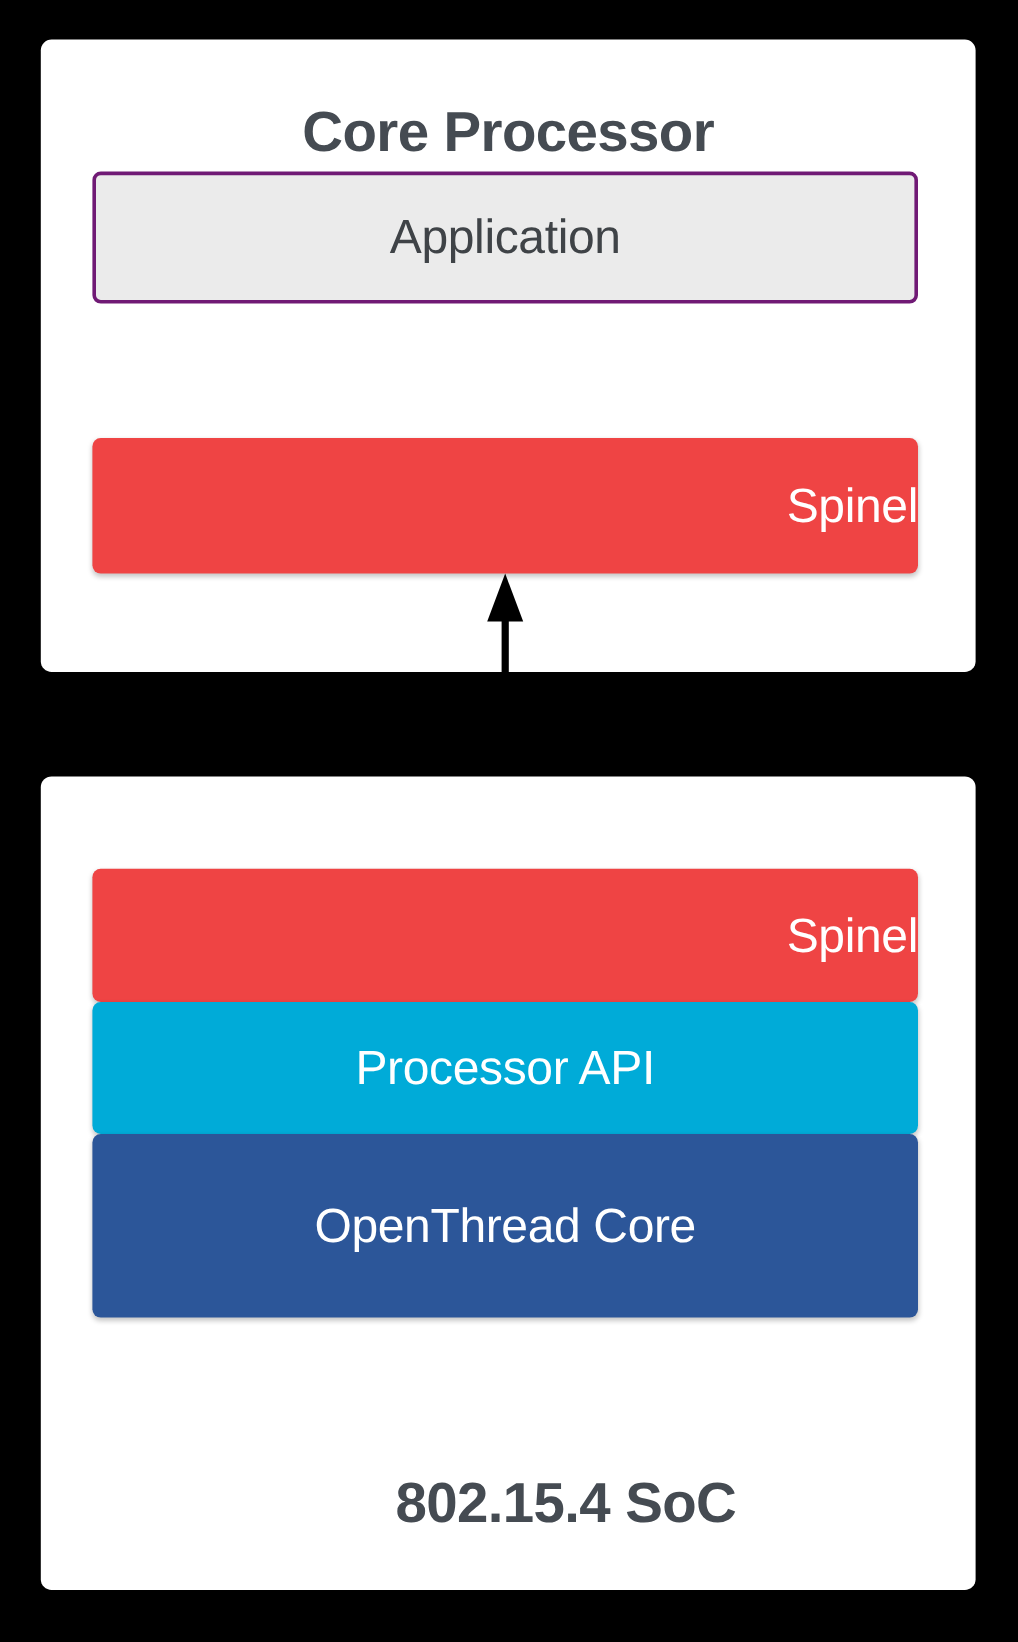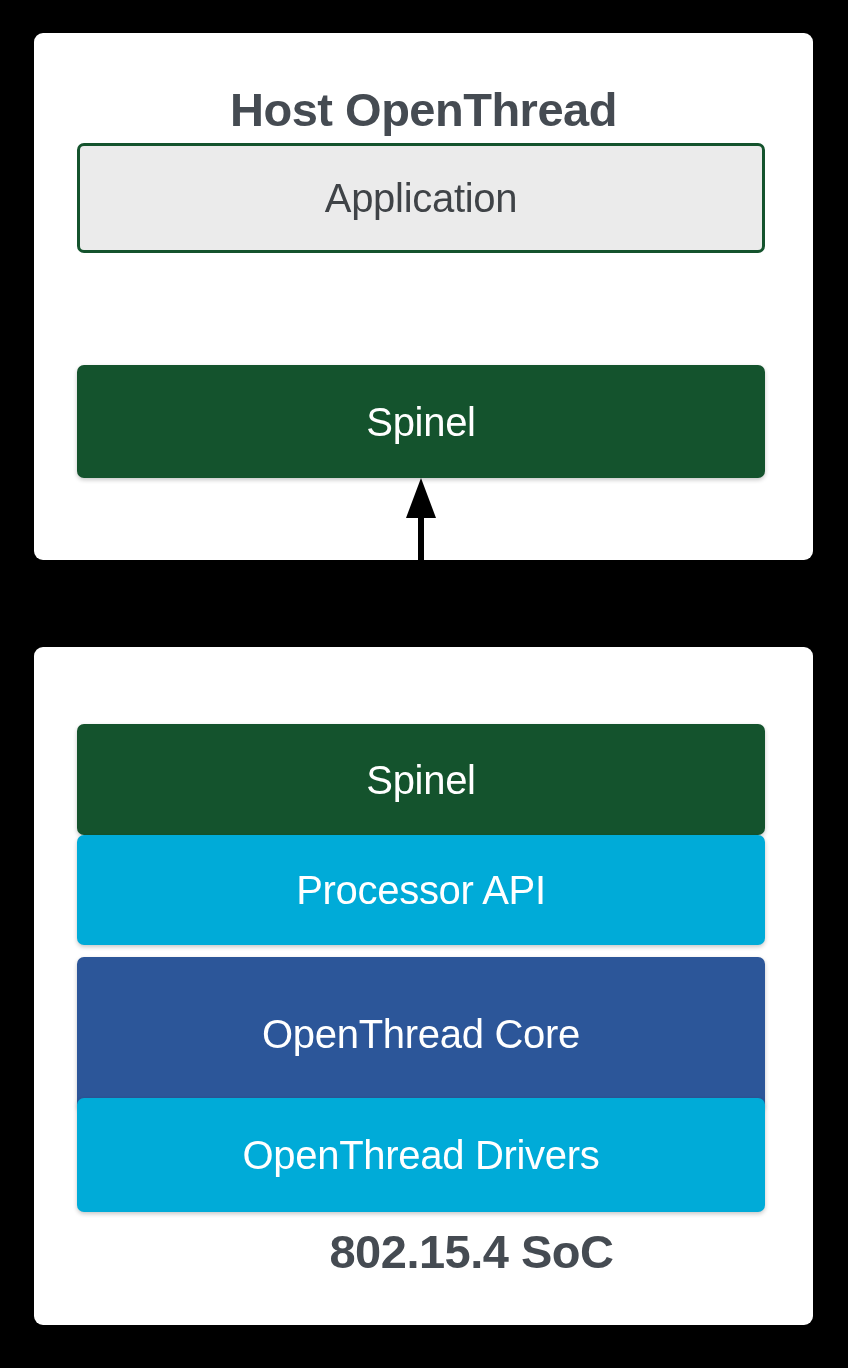--- a/index.html
+++ b/index.html
@@ -65,64 +65,64 @@
     justify-content: center;
     text-align: center;
     font-size: 40px;
     line-height: 1.05;
     letter-spacing: -0.3px;
   }
 
   
   .box-outline {
     background: #ebebeb;
-    border: 3px solid #14532d;
+    border: 3px solid #701a75;
     border-radius: 7px;
     color: #3f4347;
   }
 
   
   .box-fill {
     color: #ffffff;
     border-radius: 7px;
     box-shadow: 0 2px 4px rgba(0,0,0,0.22);
   }
-  .fill-red  { background: #14532d; }
+  .fill-red  { background: #ef4444; justify-content: flex-end; }
   .fill-cyan { background: #00abd8; }
   .fill-navy { background: #2c5699; }
 
   
   #box-application   { top: 110px; height: 110px; }  
   #box-thirdparty    { top: 220px; height: 112px; }  
   #box-spinel-host   { top: 332px; height: 113px; }  
 
   
   #box-spinel-soc    { top: 77px;  height: 111px; }  
   #box-ot-api        { top: 188px; height: 110px; }  
-  #box-ot-core       { top: 298px; height: 153px; margin-top: 12px; }  
+  #box-ot-core       { top: 298px; height: 153px; }  
   #box-ot-drivers    { top: 451px; height: 114px; }  
 
   
   #connector {
     position: absolute;
     left: 396px;
     top: 476px;
     width: 50px;
     height: 250px;
   }
   #connector svg { display: block; }
 </style>
 </head>
 <body>
 
 <div id="canvas">
 
   <div class="panel" id="panel-host">
 
-    <div class="panel-title" id="host-title">Host OpenThread</div>
+    <div class="panel-title" id="host-title">Core Processor</div>
 
     <div class="stack-box box-outline" id="box-application">
       <span>Application</span>
     </div>
 
 
     <div class="stack-box box-fill fill-red" id="box-spinel-host">
       <span>Spinel</span>
     </div>
 
@@ -146,21 +146,18 @@
     </div>
 
     <div class="stack-box box-fill fill-cyan" id="box-ot-api">
       <span>Processor API</span>
     </div>
 
     <div class="stack-box box-fill fill-navy" id="box-ot-core">
       <span>OpenThread Core</span>
     </div>
 
-    <div class="stack-box box-fill fill-cyan" id="box-ot-drivers">
-      <span>OpenThread Drivers</span>
-    </div>
 
     <div class="panel-title" id="soc-title">802.15.4 SoC</div>
 
   </div>
 
 </div>
 
 </body></html>

